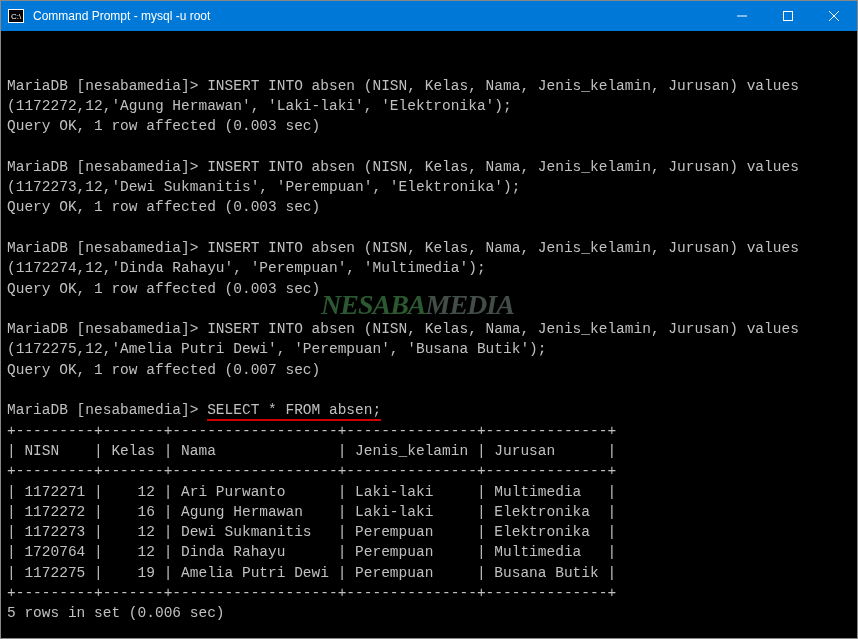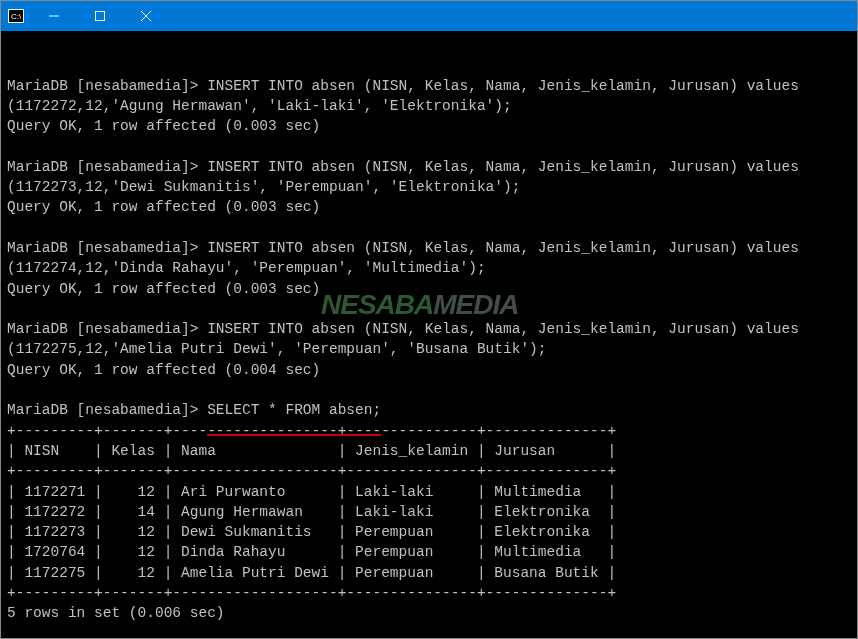--- a/index.html
+++ b/index.html
@@ -58,43 +58,44 @@
       font-size: 14.5px;
       line-height: 1.4;
       height: calc(639px - 30px);
       overflow: hidden;
       white-space: pre;
       font-family: Consolas, 'Courier New', monospace;
       position: relative;
     }
     .underline {
       border-bottom: 2px solid #d00000;
-      padding-bottom: 16px;
+      padding-bottom: 1px;
     }
     .watermark {
       position: absolute;
       top: 254px;
       left: 320px;
-      font-family: Liberation Sans, sans-serif;
+      font-family: Liberation Serif, serif;
       font-size: 28px;
       font-weight: bold;
       font-style: italic;
       color: rgba(80, 160, 90, 0.55);
       letter-spacing: -1px;
       text-align: center;
     }
     .watermark .m2 { color: rgba(120, 140, 130, 0.55); }
   </style>
 </head>
 <body>
 
 <div class="titlebar">
   <div class="icon-box">
     <div class="cmd-icon">C:\</div>
   </div>
+  <div class="title-text">Command Prompt - mysql  -u root</div>
   <div class="win-btn">
     <svg width="10" height="10">
         <line x1="0" y1="5" x2="10" y2="5" stroke-width="1"></line>
       </svg>
   </div>
   <div class="win-btn">
     <svg width="10" height="10">
         <rect x="0.5" y="0.5" width="9" height="9" stroke-width="1"></rect>
       </svg>
   </div>
@@ -115,28 +116,28 @@
 <span><span>MariaDB [nesabamedia]&gt;</span><span> INSERT INTO absen (NISN, Kelas, Nama, Jenis_kelamin, Jurusan) values</span>
 <span>(1172273,12,'Dewi Sukmanitis', 'Perempuan', 'Elektronika');</span>
 <span>Query OK, 1 row affected (0.003 sec)</span></span>
 
 <span><span>MariaDB [nesabamedia]&gt;</span><span> INSERT INTO absen (NISN, Kelas, Nama, Jenis_kelamin, Jurusan) values</span>
 <span>(1172274,12,'Dinda Rahayu', 'Perempuan', 'Multimedia');</span>
 <span>Query OK, 1 row affected (0.003 sec)</span></span>
 
 <span><span>MariaDB [nesabamedia]&gt;</span><span> INSERT INTO absen (NISN, Kelas, Nama, Jenis_kelamin, Jurusan) values</span>
 <span>(1172275,12,'Amelia Putri Dewi', 'Perempuan', 'Busana Butik');</span>
-<span>Query OK, 1 row affected (0.004 sec)</span></span>
+<span>Query OK, 1 row affected (0.007 sec)</span></span>
 
 <span><span>MariaDB [nesabamedia]&gt;</span> <span class="underline">SELECT * FROM absen;</span></span>
 <span>+---------+-------+-------------------+---------------+--------------+</span>
 <span>| NISN    | Kelas | Nama              | Jenis_kelamin | Jurusan      |</span>
 <span>+---------+-------+-------------------+---------------+--------------+</span>
 <span>| 1172271 |    12 | Ari Purwanto      | Laki-laki     | Multimedia   |</span>
-<span>| 1172272 |    14 | Agung Hermawan    | Laki-laki     | Elektronika  |</span>
+<span>| 1172272 |    16 | Agung Hermawan    | Laki-laki     | Elektronika  |</span>
 <span>| 1172273 |    12 | Dewi Sukmanitis   | Perempuan     | Elektronika  |</span>
 <span>| 1720764 |    12 | Dinda Rahayu      | Perempuan     | Multimedia   |</span>
-<span>| 1172275 |    12 | Amelia Putri Dewi | Perempuan     | Busana Butik |</span>
+<span>| 1172275 |    19 | Amelia Putri Dewi | Perempuan     | Busana Butik |</span>
 <span>+---------+-------+-------------------+---------------+--------------+</span>
 <span>5 rows in set (0.006 sec)</span>
 
  
 </div>
 
 </body></html>

